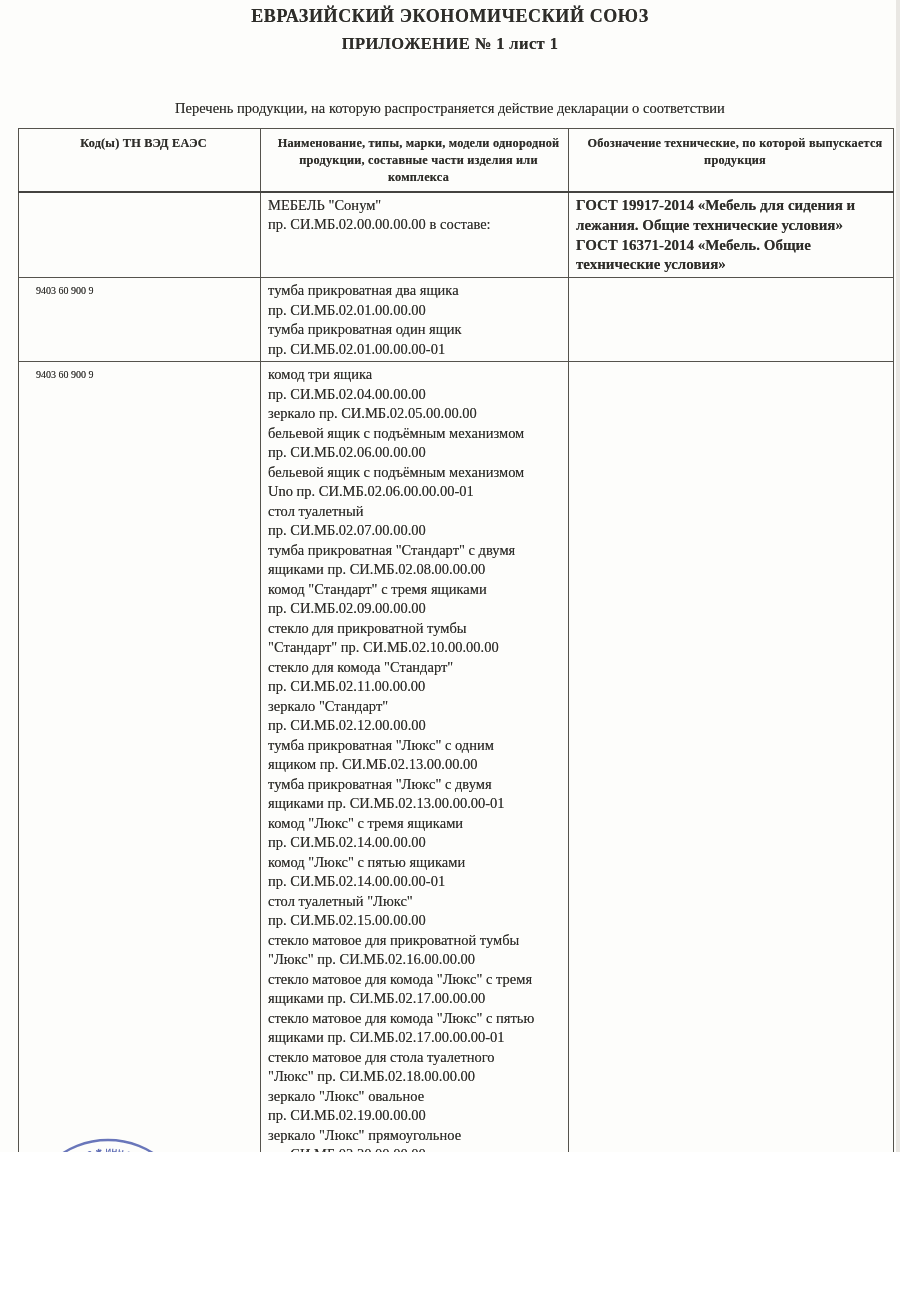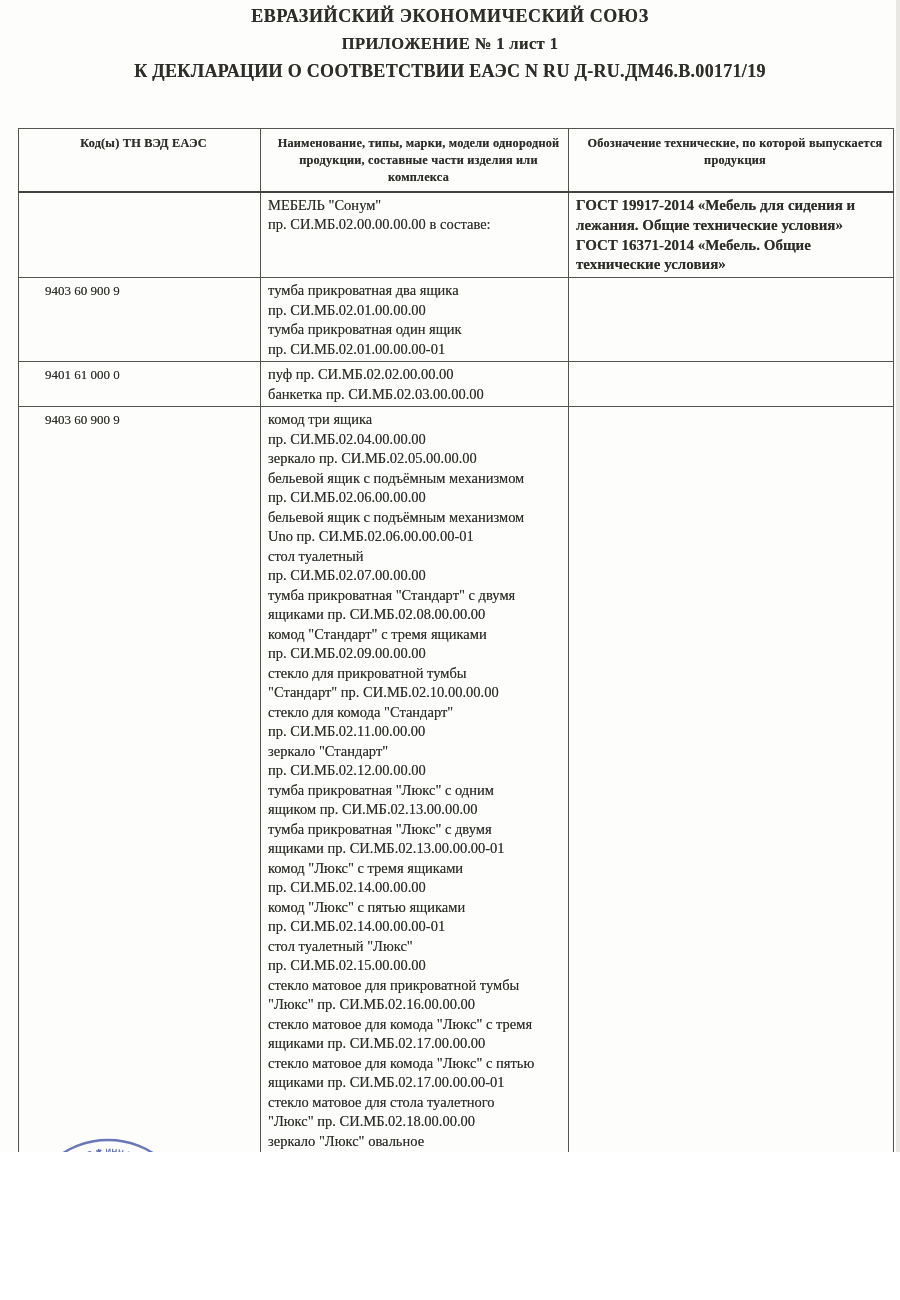--- a/index.html
+++ b/index.html
@@ -34,21 +34,21 @@
   table.products th, table.products td{
     border:1px solid #55534d;
     vertical-align:top;
     text-shadow:0 0 .5px rgba(40,40,38,.6);
   }
   table.products th{
     font-size:12.3px;font-weight:bold;text-align:center;
     padding:6px 8px 5px 16px;line-height:1.38;letter-spacing:.2px;
     border-bottom:2px solid #444340;
   }
-  td.code{font-size:13px;padding:3px 6px 2px 26px;line-height:19px;font-family:Liberation Serif, serif;}
+  td.code{font-size:10px;padding:3px 6px 2px 17px;line-height:19px;font-family:Liberation Serif, serif;}
   td.name{font-size:14.5px;padding:3px 4px 2px 7px;line-height:19.5px;white-space:pre-line;}
   td.docs{font-size:15px;padding:3px 4px 2px 7px;line-height:19.8px;white-space:pre-line;font-weight:bold;}
   
   .mp{position:absolute;left:26px;top:1209px;font-size:15px;font-weight:bold;
       letter-spacing:.5px;z-index:5;text-shadow:0 0 .6px rgba(40,40,38,.7);}
   .sign-line{position:absolute;left:112px;top:1239px;width:138px;
              border-top:1px dashed #b3aea6;z-index:1;}
   .sign-caption{position:absolute;left:120px;top:1242px;font-size:7.5px;color:#948f86;
                 letter-spacing:1px;z-index:1;font-family:"Liberation Serif",serif;}
   .declarant{position:absolute;left:530px;top:1172px;width:336px;text-align:center;
@@ -61,21 +61,21 @@
   .stamp text{font-family:"Liberation Sans", sans-serif;}
   .signature{position:absolute;left:100px;top:1185px;z-index:4;}
 </style>
 </head>
 <body>
 
 <div class="page">
 
   <div class="hline h1">ЕВРАЗИЙСКИЙ ЭКОНОМИЧЕСКИЙ СОЮЗ</div>
   <div class="hline h2">ПРИЛОЖЕНИЕ № 1 лист 1</div>
-  <div class="hline h3">К ДЕКЛАРАЦИИ О СООТВЕТСТВИИ ЕАЭС N RU Д-RU.ДМ46.В.00171/19</div>
+  <div class="subtitle">Перечень продукции, на которую распространяется действие декларации о соответствии</div>
 
   <table class="products">
     <colgroup>
         <col class="c1">
         <col class="c2">
         <col class="c3">
       </colgroup>
     <thead>
       <tr>
         <th>Код(ы) ТН ВЭД ЕАЭС</th>
@@ -92,26 +92,20 @@
 лежания. Общие технические условия»
 ГОСТ 16371-2014 «Мебель. Общие
 технические условия»</td>
       </tr>
       <tr>
         <td class="code">9403 60 900 9</td>
         <td class="name">тумба прикроватная два ящика
 пр. СИ.МБ.02.01.00.00.00
 тумба прикроватная один ящик
 пр. СИ.МБ.02.01.00.00.00-01</td>
-        <td class="docs"></td>
-      </tr>
-      <tr>
-        <td class="code">9401 61 000 0</td>
-        <td class="name">пуф пр. СИ.МБ.02.02.00.00.00
-банкетка пр. СИ.МБ.02.03.00.00.00</td>
         <td class="docs"></td>
       </tr>
       <tr>
         <td class="code">9403 60 900 9</td>
         <td class="name">комод три ящика
 пр. СИ.МБ.02.04.00.00.00
 зеркало пр. СИ.МБ.02.05.00.00.00
 бельевой ящик с подъёмным механизмом
 пр. СИ.МБ.02.06.00.00.00
 бельевой ящик с подъёмным механизмом

